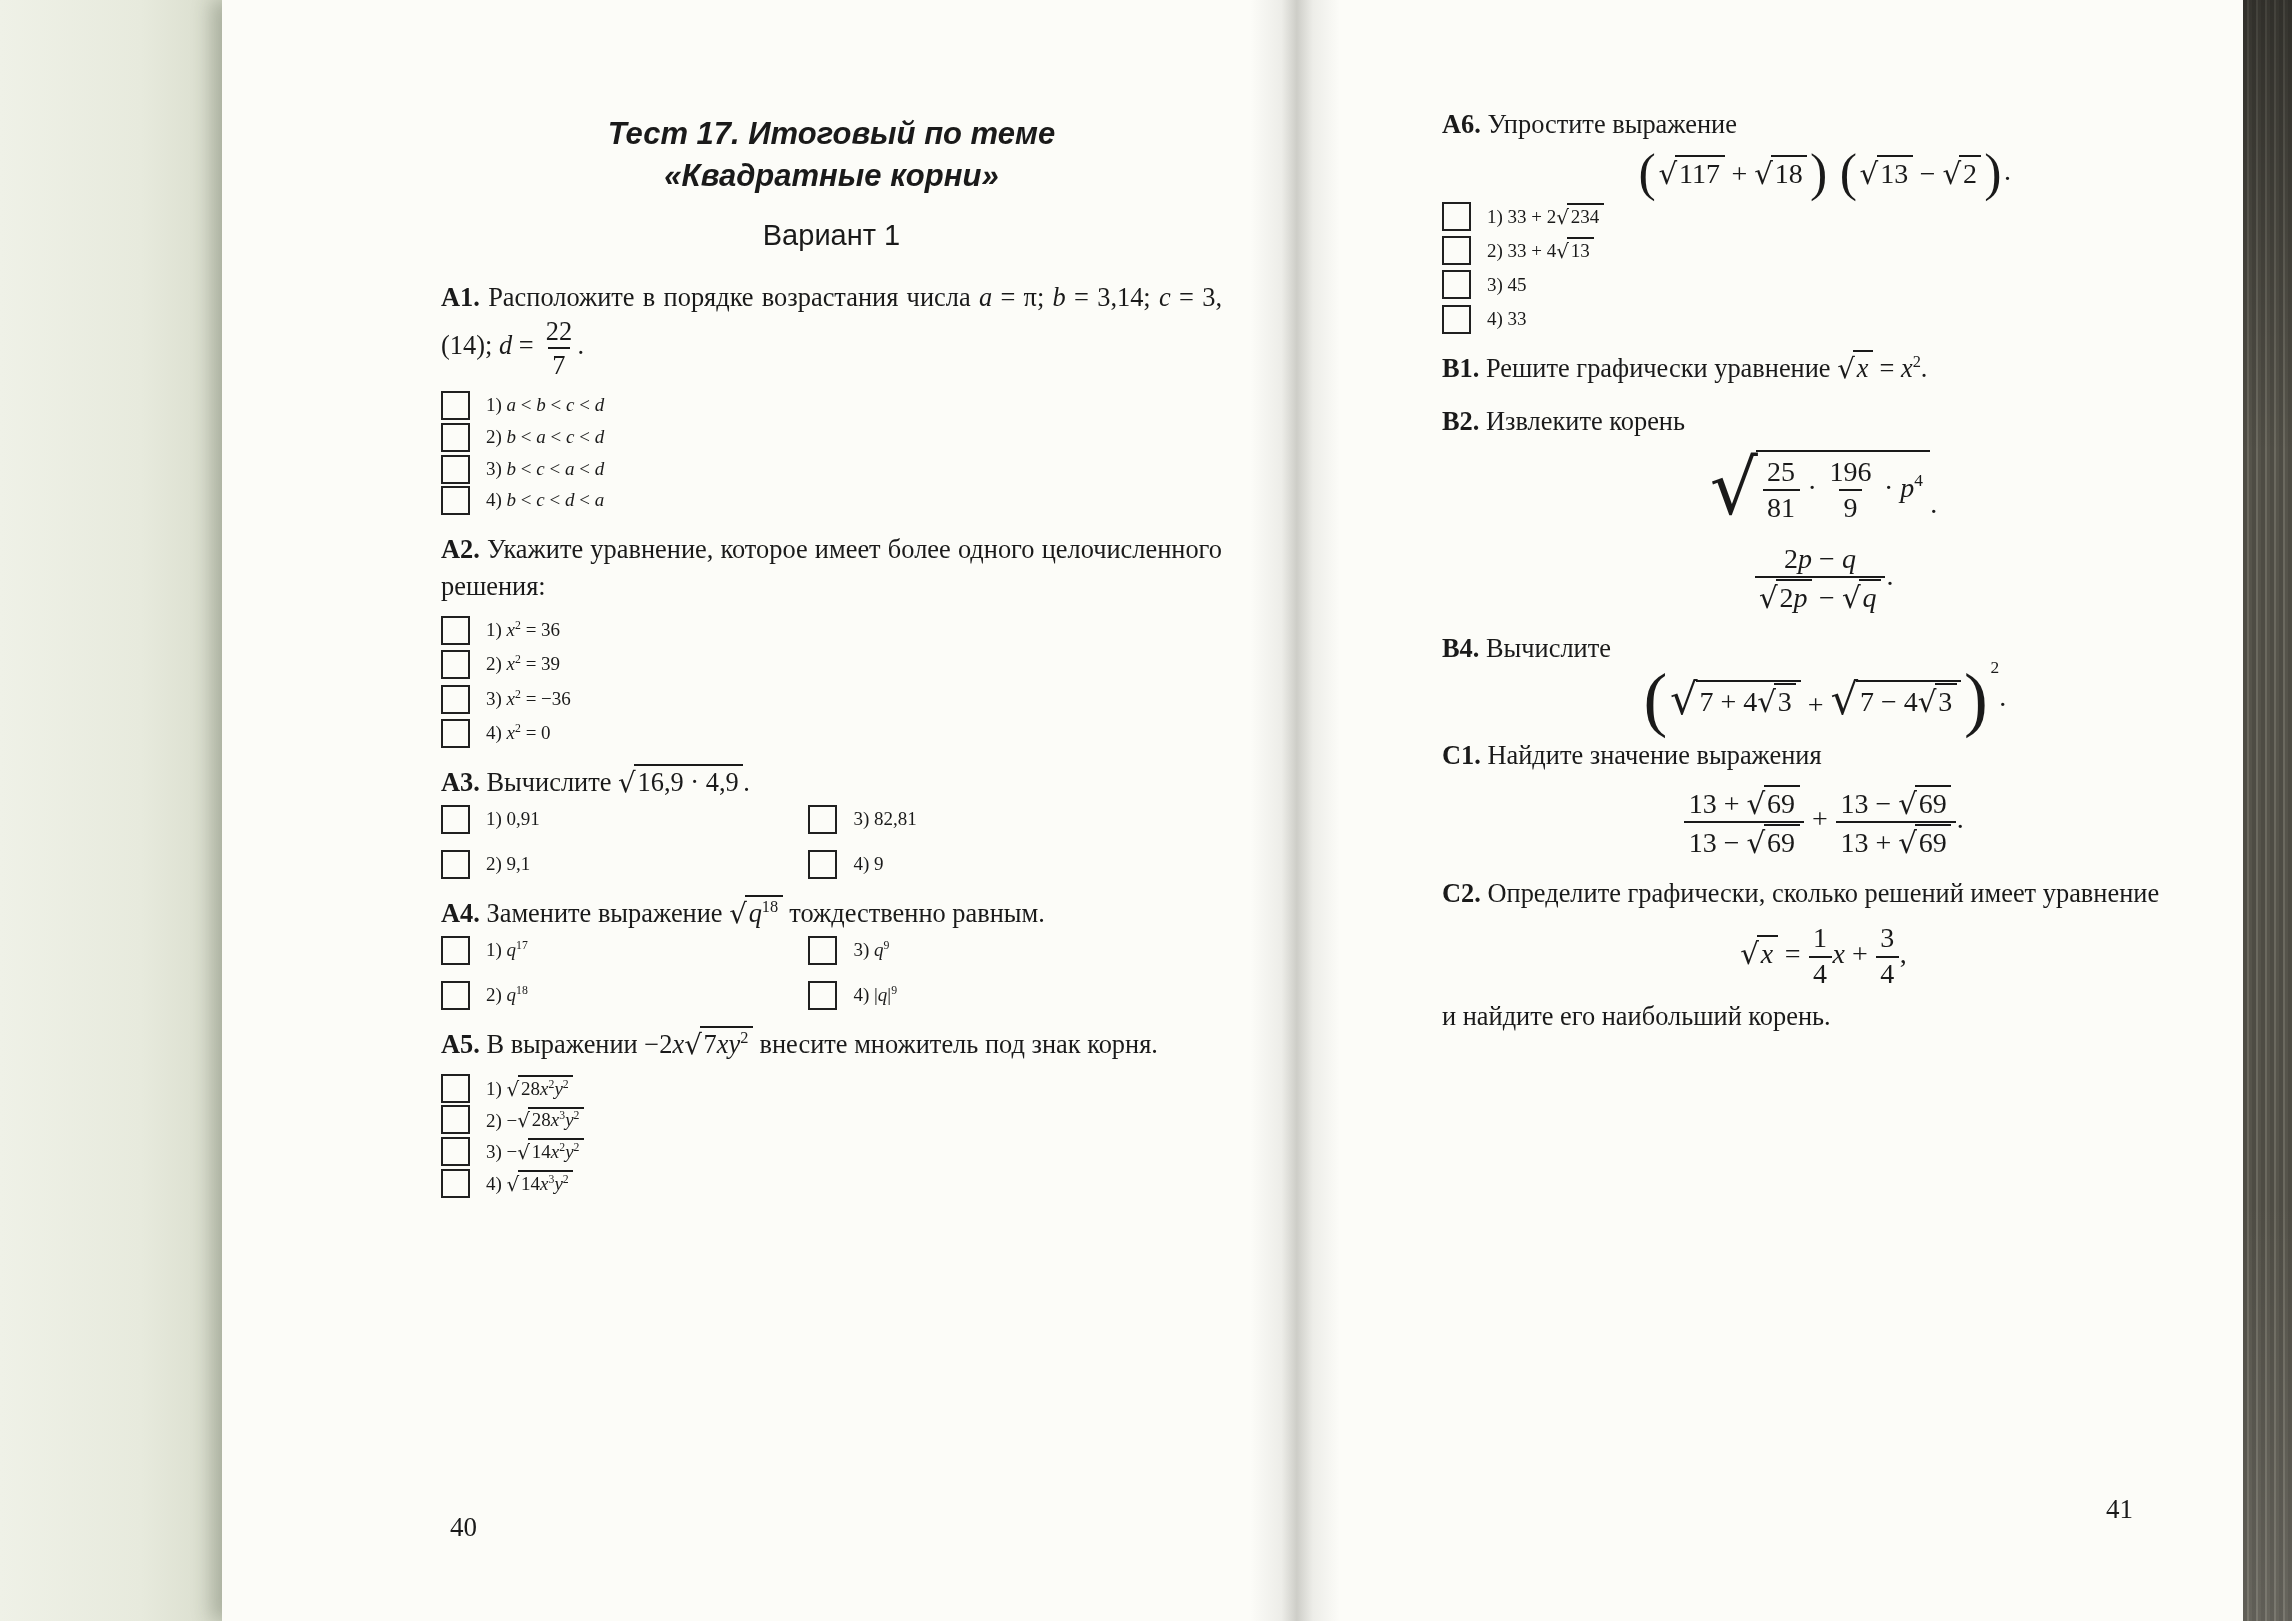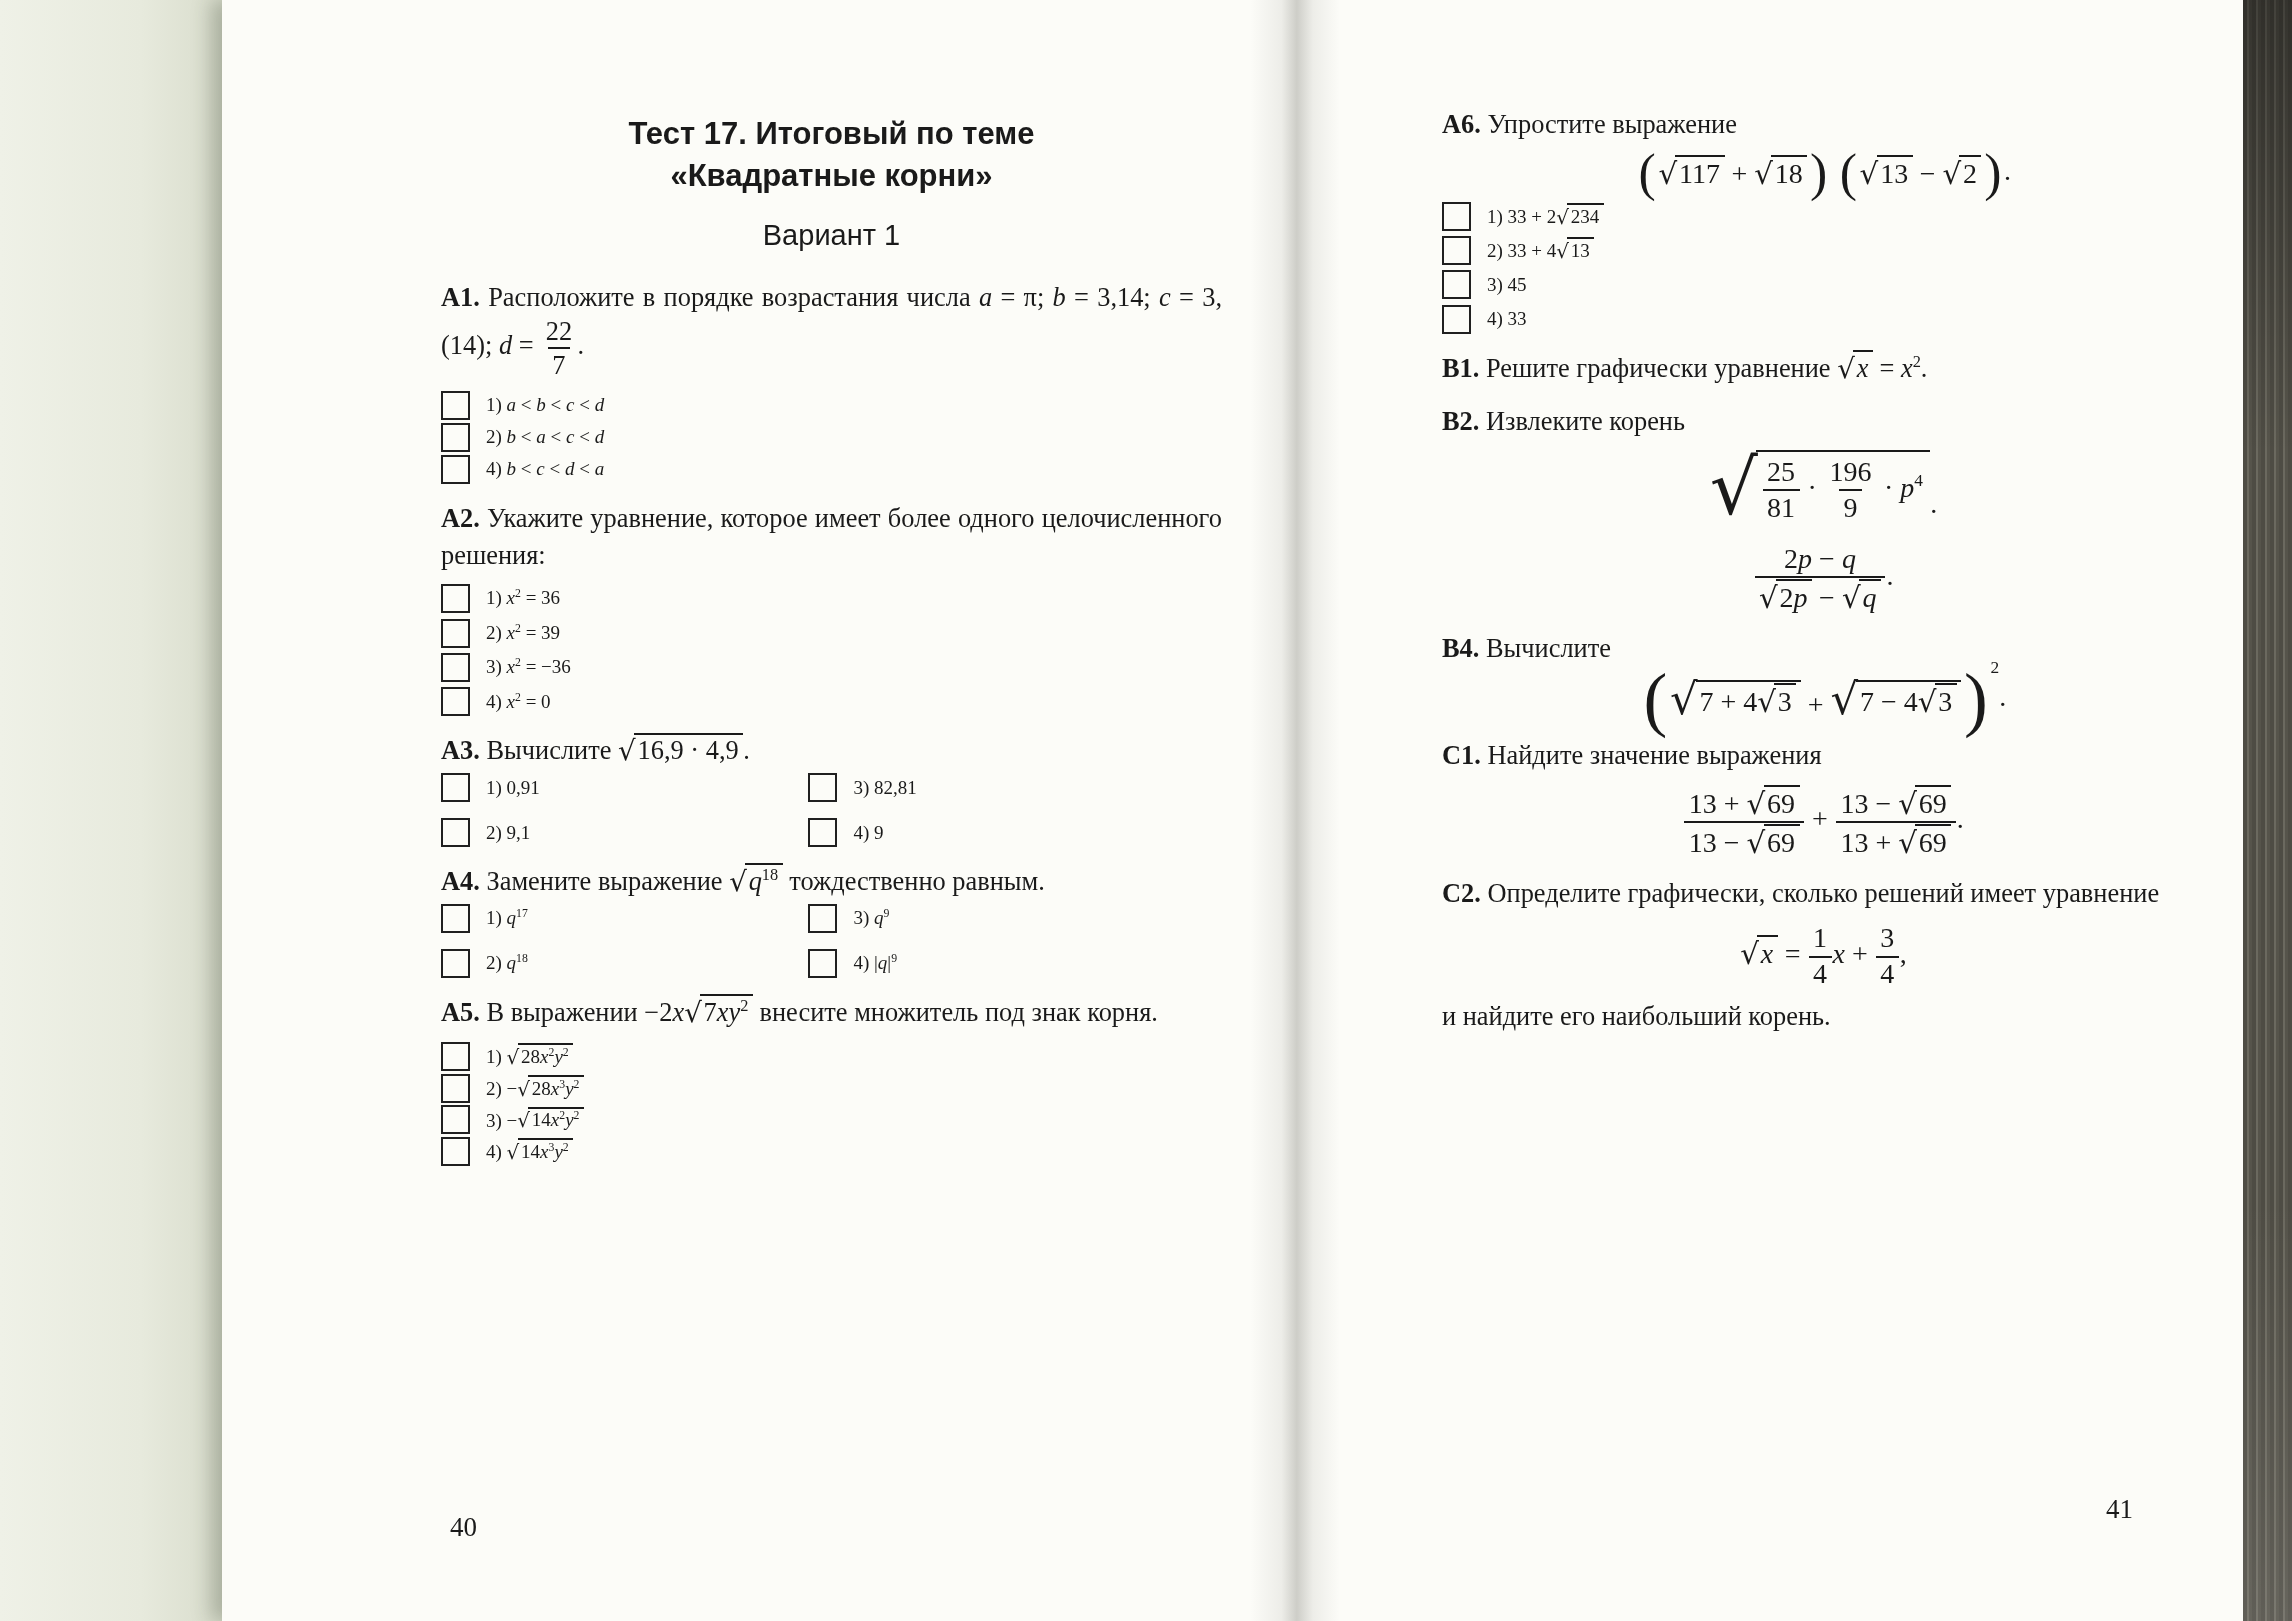--- a/index.html
+++ b/index.html
@@ -17,21 +17,21 @@
     background:linear-gradient(90deg,rgba(0,0,0,0) 0%,rgba(40,40,28,.07) 35%,rgba(40,40,28,.22) 52%,rgba(40,40,28,.07) 70%,rgba(0,0,0,0) 100%);}
   .fore-edge{position:absolute;right:0;top:0;width:50px;height:100%;
     background:repeating-linear-gradient(90deg,#4e4c44 0 3.6px,#6b695f 3.6px 6.3px,#56544b 6.3px 9px);}
   .fore-edge::after{content:"";position:absolute;inset:0;
     background:linear-gradient(180deg,rgba(0,0,0,.38),rgba(0,0,0,0) 28%,rgba(0,0,0,0) 74%,rgba(255,255,255,.10));}
 
   .content-left{position:absolute;left:441px;top:113px;width:781px;}
   .content-right{position:absolute;left:1442px;top:106px;width:763px;}
 
   .ttl{text-align:center;font-family:"Liberation Sans",sans-serif;font-weight:700;
-    font-size:31px;line-height:1.34;}
+    font-size:31px;line-height:1.34;font-style:italic;}
   .variant{text-align:center;font-family:"Liberation Sans",sans-serif;font-weight:400;
     font-size:29px;margin-top:23px;}
   .qs{margin-top:27px;}
   .qs.no-mt{margin-top:0;}
   .question + .question{margin-top:16px;}
   .prompt{font-size:26.4px;line-height:1.4;text-align:justify;}
   .tail{font-size:26.4px;line-height:1.4;margin-top:7.2px;}
   .mb{font-weight:700;}
   .mi{font-style:italic;}
   sup{font-size:.62em;line-height:0;}
@@ -96,20 +96,24 @@
             <div class="opt">
               <span class="chk"></span>
               <span class="otx">1) <span class="mi">a</span> &lt; <span class="mi">b</span> &lt; <span class="mi">c</span> &lt; <span class="mi">d</span></span>
             </div>
             <div class="opt">
               <span class="chk"></span>
               <span class="otx">2) <span class="mi">b</span> &lt; <span class="mi">a</span> &lt; <span class="mi">c</span> &lt; <span class="mi">d</span></span>
             </div>
             <div class="opt">
               <span class="chk"></span>
+              <span class="otx">3) <span class="mi">b</span> &lt; <span class="mi">c</span> &lt; <span class="mi">a</span> &lt; <span class="mi">d</span></span>
+            </div>
+            <div class="opt">
+              <span class="chk"></span>
               <span class="otx">4) <span class="mi">b</span> &lt; <span class="mi">c</span> &lt; <span class="mi">d</span> &lt; <span class="mi">a</span></span>
             </div>
           </div>
         </div>
         <div class="question">
           <div class="prompt"><span class="mb">А2.</span> Укажите уравнение, которое имеет более одного целочисленного решения:</div>
           <div class="opts cols1 loose">
             <div class="opt">
               <span class="chk"></span>
               <span class="otx">1) <span class="mi">x</span><sup>2</sup> = 36</span>

